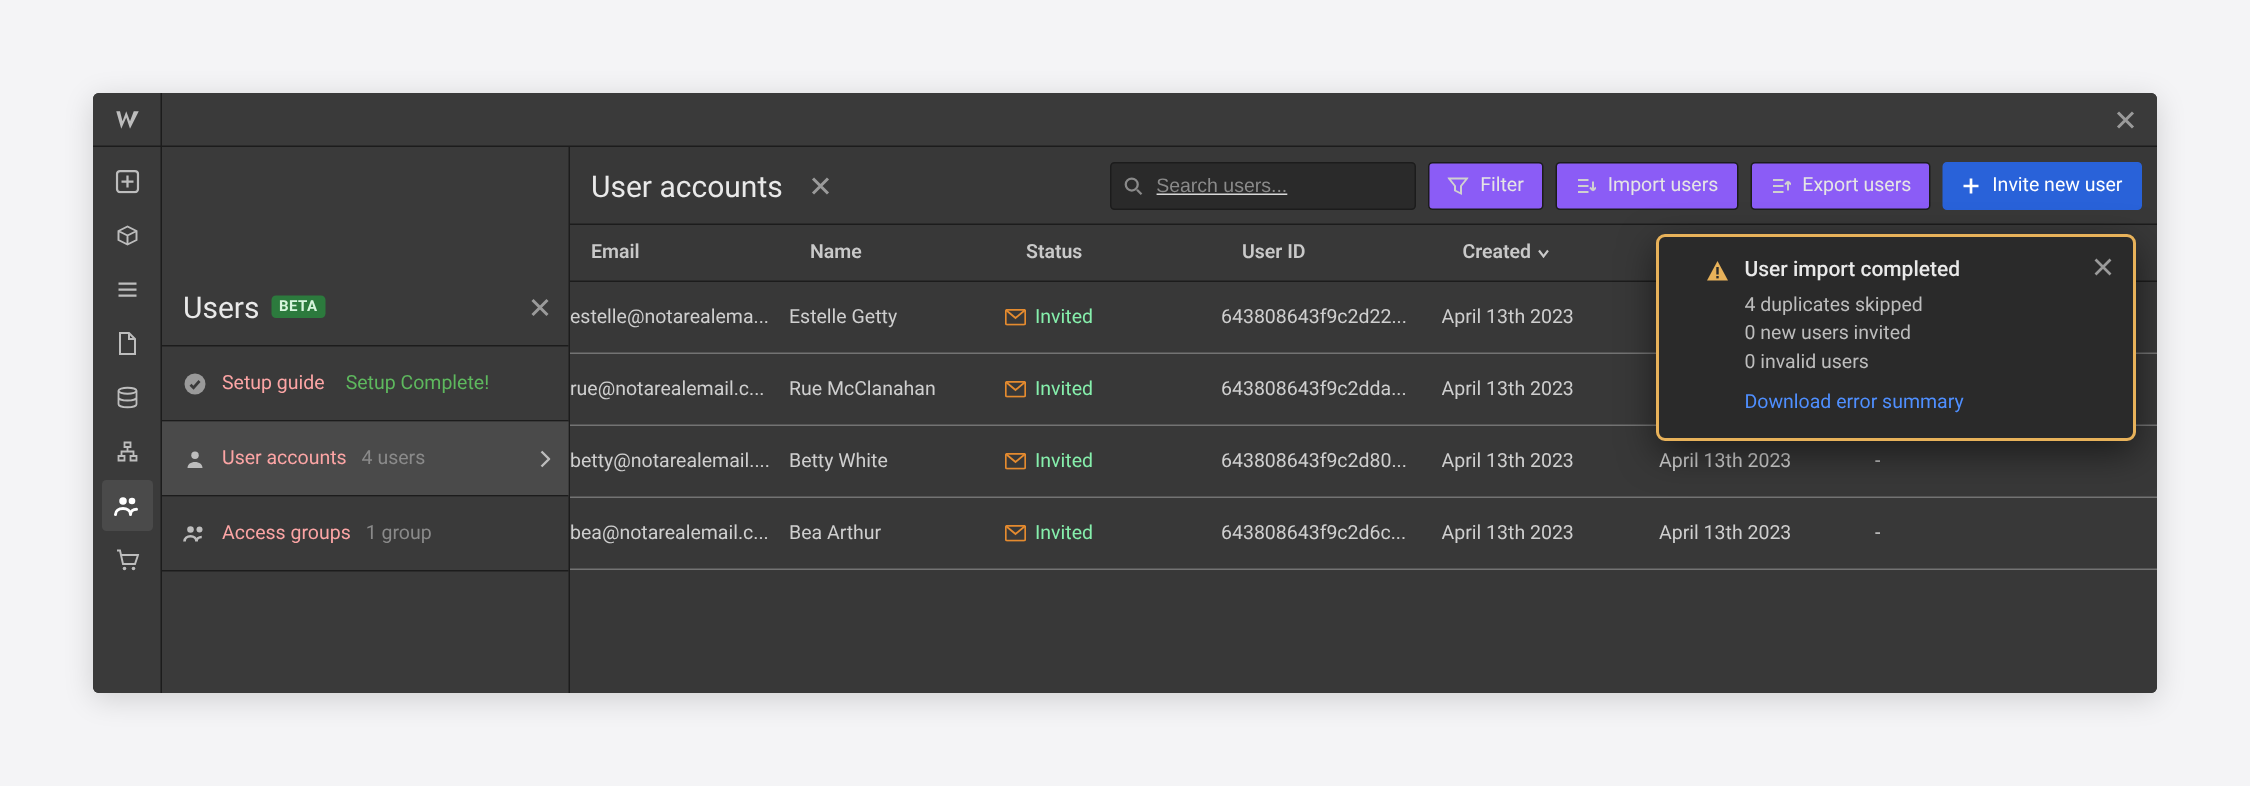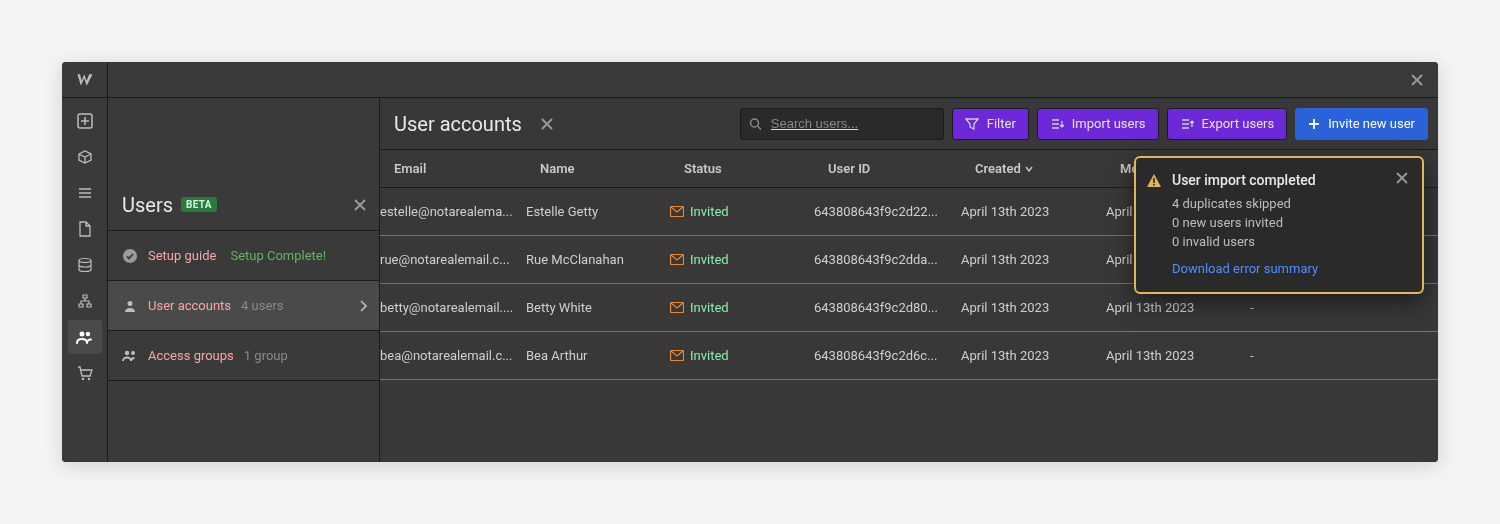--- a/index.html
+++ b/index.html
@@ -189,21 +189,21 @@
     text-decoration:underline;
   }
   .search-input::placeholder { color:#8a8a8a; }
   .search-icon {
     position:absolute;
     left:9px; top:50%; transform:translateY(-50%);
     color:#8a8a8a;
   }
   .btn {
     height:32px;
-    background:#6d28d9;
+    background:#8b5cf6;
     border:1px solid #1c1c1c;
     border-radius:3px;
     color:#e5e5e5;
     padding:0 12px;
     display:flex;
     align-items:center;
     gap:8px;
     cursor:pointer;
     font-size:13px;
   }
@@ -247,25 +247,25 @@
     align-items:center;
     gap:6px;
   }
   .env-icon { color:#e58b2f; }
 
   
   .toast {
     position:absolute;
     right:14px;
     top:94px;
-    width:290px;
+    width:320px;
     background:#2a2a2a;
     border:2px solid #e8b25a;
     border-radius:6px;
-    padding:14px 14px 14px 10px;
+    padding:14px 14px 14px 31px;
     box-shadow:0 8px 24px rgba(0,0,0,0.5);
   }
   .toast-head {
     display:flex;
     align-items:flex-start;
     gap:10px;
   }
   .warn-tri {
     color:#e8b25a;
     margin-top:1px;

